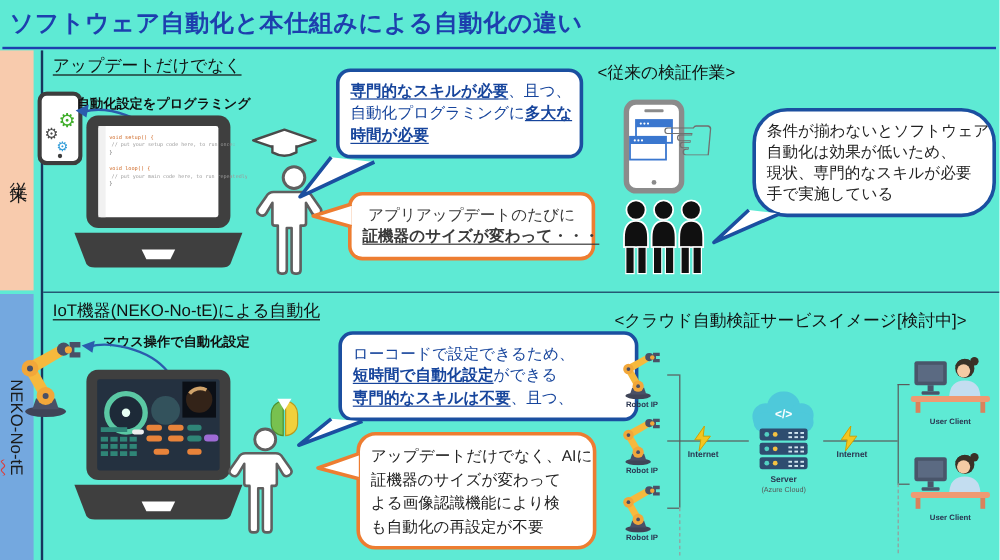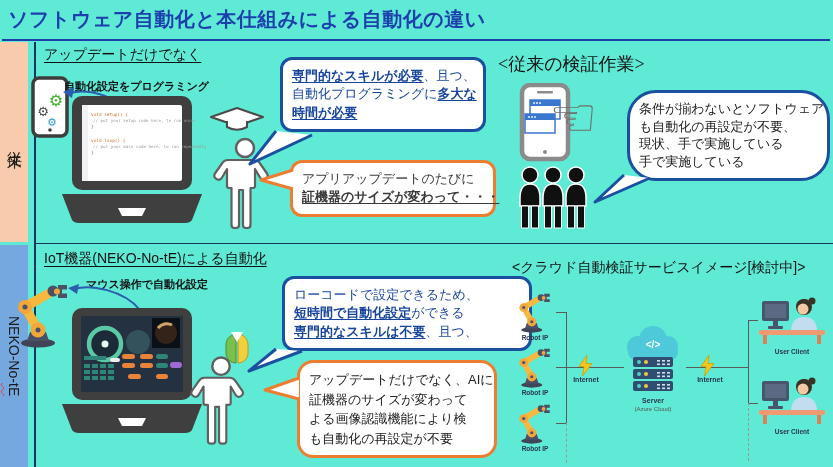--- a/index.html
+++ b/index.html
@@ -18,21 +18,21 @@
   .vline{width:0;border-left:2px solid #17365d;}
   .hdiv{height:0;border-top:1.5px solid #17365d;}
   .sec-head{font-size:14px;color:#111;text-decoration:underline;text-underline-offset:3px;white-space:nowrap;}
   .caption{font-size:11px;color:#111;white-space:nowrap;font-weight:bold;}
   .bubble{position:absolute;background:#fff;border-radius:12px;padding:7px 9px;font-size:13px;line-height:1.42;box-sizing:border-box;}
   .b-blue{border:3px solid #1b4fa0;color:#17459c;}
   .b-orange{border:3px solid #ED7D31;color:#3a3a3a;}
   .dark{color:#222;border-radius:29px;}
   .bu{font-weight:bold;text-decoration:underline;text-underline-offset:2px;}
   .ln{white-space:nowrap;}
-  .ctr{text-align:left;}
+  .ctr{text-align:center;}
   .dlabel{font-size:6.5px;font-weight:bold;color:#2a3550;text-align:center;white-space:nowrap;}
   .dsub{font-size:6px;font-weight:normal;color:#555;}
   .ilabel{font-size:7px;font-weight:bold;color:#2a3550;text-align:center;}
   .line-h{height:0;border-top:1.5px solid #5a5a5a;}
   .line-v{width:0;border-left:1.5px solid #5a5a5a;}
   .dash-v{width:0;border-left:1.5px dashed #9a9a9a;}
   .hand{font-size:54px;color:#707070;line-height:1;}
   .code{font-family:"DejaVu Sans Mono",monospace;}
 </style>
 </head>
@@ -107,21 +107,21 @@
   </svg>
 
   <div class="bubble b-orange ctr" style="left:290px;top:160px;width:206px;">
     <div class="ln">アプリアップデートのたびに</div>
     <div class="ln bu">証機器のサイズが変わって・・・</div>
   </div>
   <svg class="abs" style="left:258px;top:166px;" width="38" height="28" viewBox="0 0 38 28">
     <path d="M35,4 L3,14 L35,23" fill="#fff" stroke="#ED7D31" stroke-width="3" stroke-linejoin="round"></path>
   </svg>
 
-  <div class="abs" style="left:498px;top:52px;font-size:18px;font-family:Liberation Serif, serif;">&lt;従来の検証作業&gt;</div>
+  <div class="abs" style="left:498px;top:52px;font-size:14px;">&lt;従来の検証作業&gt;</div>
 
   <svg class="abs" style="left:519px;top:83px;" width="52" height="80" viewBox="0 0 52 80">
     <rect x="3" y="2" width="46" height="74" rx="8" fill="#fff" stroke="#8b8b8b" stroke-width="4.5"></rect>
     <rect x="18" y="8" width="16" height="2.5" rx="1" fill="#8b8b8b"></rect>
     <circle cx="26" cy="69" r="2" fill="#8b8b8b"></circle>
     <g>
       <rect x="11" y="17" width="30" height="19" fill="#fff" stroke="#3a77cf" stroke-width="1.5"></rect>
       <rect x="11" y="17" width="30" height="6" fill="#3a77cf"></rect>
       <circle cx="15" cy="20" r="0.9" fill="#fff"></circle>
         <circle cx="18" cy="20" r="0.9" fill="#fff"></circle>
@@ -153,22 +153,22 @@
     <g transform="translate(46,0)">
         <circle cx="13" cy="9" r="8" fill="#101010" stroke="#fff" stroke-width="1.5"></circle>
         <path d="M3,40 v-8 q0,-14 10,-14 q10,0 10,14 v8 z" fill="#101010" stroke="#fff" stroke-width="1.5"></path>
         <path d="M4.5,40 h7 v22 h-7 z" fill="#101010" stroke="#fff" stroke-width="1"></path>
         <path d="M14.5,40 h7 v22 h-7 z" fill="#101010" stroke="#fff" stroke-width="1"></path>
       </g>
   </svg>
 
   <div class="bubble b-blue dark" style="left:627px;top:90px;width:203px;line-height:1.36;">
     <div class="ln">条件が揃わないとソフトウェア</div>
-    <div class="ln">も自動化の再設定が不要、</div>
-    <div class="ln">現状、手で実施している</div>
+    <div class="ln">自動化は効果が低いため、</div>
+    <div class="ln">現状、専門的なスキルが必要</div>
     <div class="ln">手で実施している</div>
   </div>
   <svg class="abs" style="left:592px;top:172px;" width="62" height="34" viewBox="0 0 62 34">
     <path d="M32,3 L3,30 L58,6" fill="#fff" stroke="#1b4fa0" stroke-width="3" stroke-linejoin="round"></path>
   </svg>
 
   <div class="abs sec-head" style="left:44px;top:250px;">IoT機器(NEKO-No-tE)による自動化</div>
 
   <svg class="abs" style="left:8px;top:282px;" width="72" height="66" viewBox="0 0 72 66">
     <ellipse cx="30" cy="61" rx="17" ry="4.5" fill="#3f4457"></ellipse>

